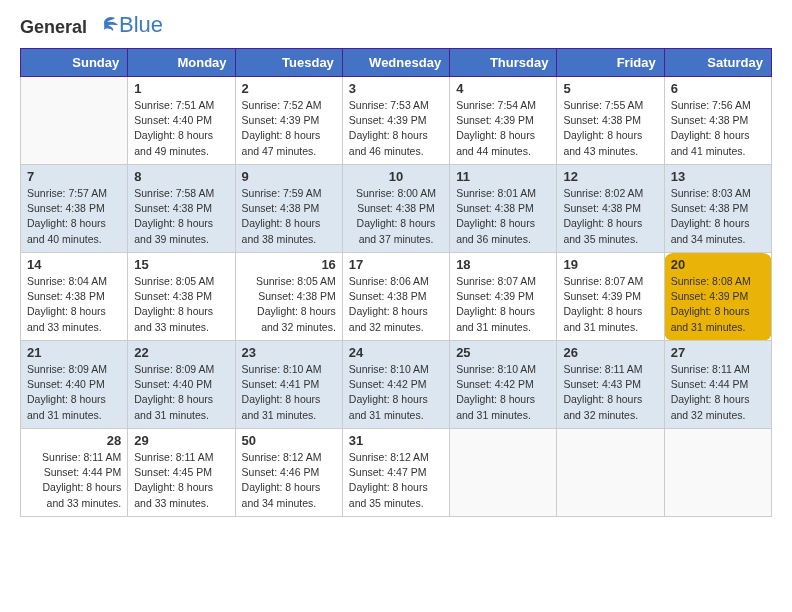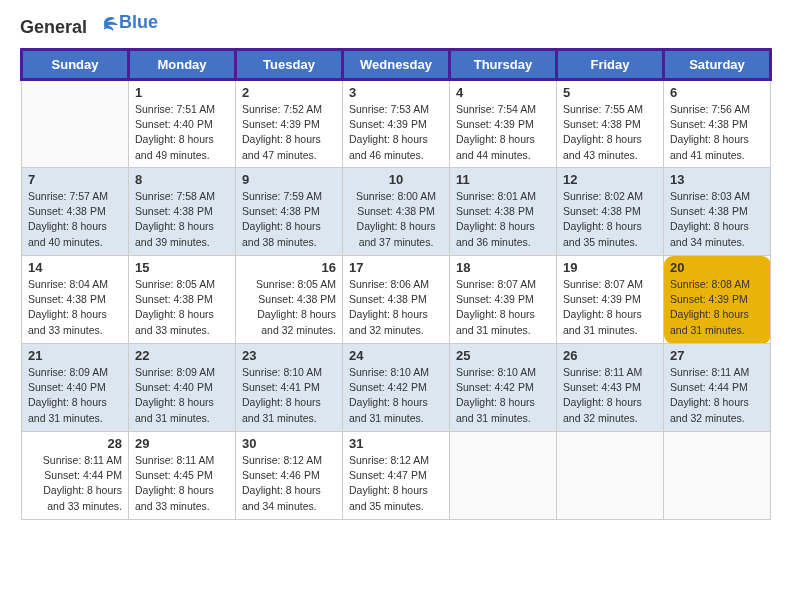--- a/index.html
+++ b/index.html
@@ -39,25 +39,25 @@
       margin-top: 2px;
     }
     .calendar {
       width: 100%;
       border-collapse: collapse;
       border: 1px solid #ccc;
     }
     .calendar th {
       background: #4472c4;
       color: #fff;
-      text-align: center;
+      text-align: right;
       padding: 6px 8px;
       font-size: 13px;
       font-weight: bold;
-      border: 3px solid #4c1d95;
+      border: 1px solid #4c1d95;
     }
     .calendar td {
       vertical-align: top;
       border: 1px solid #ccc;
       padding: 4px 6px;
       width: calc(100% / 7);
       height: 88px;
       background: #fff;
     }
     .calendar td.empty {
@@ -85,21 +85,21 @@
 <body>
 
 <div class="header-area">
   <div class="logo">
     <div class="logo-row">
       <span style="font-size:18px;font-weight:bold;color:#333;">General</span>
       <svg width="28" height="22" viewBox="0 0 28 22">
         <path d="M14,4 C16,1 20,0 24,2 C22,4 18,4 16,6 C20,5 25,6 27,9 C23,9 19,8 17,10 C20,10 23,12 22,15 C19,12 15,12 13,14 C14,10 12,6 14,4 Z" fill="#3a7bc8"></path>
       </svg>
     </div>
-    <div style="font-size:18px;font-weight:bold;color:#3a7bc8;margin-top:-4px;text-align:right;">Blue</div>
+    <div style="font-size:22px;font-weight:normal;color:#3a7bc8;margin-top:-4px;text-align:right;">Blue</div>
   </div>
   <div class="title-area">
     <div class="month-title"></div>
     <div class="location-title"></div>
   </div>
 </div>
 
 <table class="calendar">
   <thead>
     <tr id="dow-header">
@@ -233,21 +233,21 @@
       <tr>
         <td style="background: rgb(255, 255, 255); text-align: right;">
           <div class="day-number">28</div>
           <div class="day-info">Sunrise: 8:11 AM<br>Sunset: 4:44 PM<br>Daylight: 8 hours<br>and 33 minutes.</div>
         </td>
         <td style="background: rgb(255, 255, 255);">
           <div class="day-number">29</div>
           <div class="day-info">Sunrise: 8:11 AM<br>Sunset: 4:45 PM<br>Daylight: 8 hours<br>and 33 minutes.</div>
         </td>
         <td style="background: rgb(255, 255, 255);">
-          <div class="day-number">30</div>
+          <div class="day-number">50</div>
           <div class="day-info">Sunrise: 8:12 AM<br>Sunset: 4:46 PM<br>Daylight: 8 hours<br>and 34 minutes.</div>
         </td>
         <td style="background: rgb(255, 255, 255);">
           <div class="day-number">31</div>
           <div class="day-info">Sunrise: 8:12 AM<br>Sunset: 4:47 PM<br>Daylight: 8 hours<br>and 35 minutes.</div>
         </td>
         <td class="empty" style="background: rgb(249, 249, 249);"></td>
         <td class="empty" style="background: rgb(249, 249, 249);"></td>
         <td class="empty" style="background: rgb(249, 249, 249);"></td>
       </tr>

